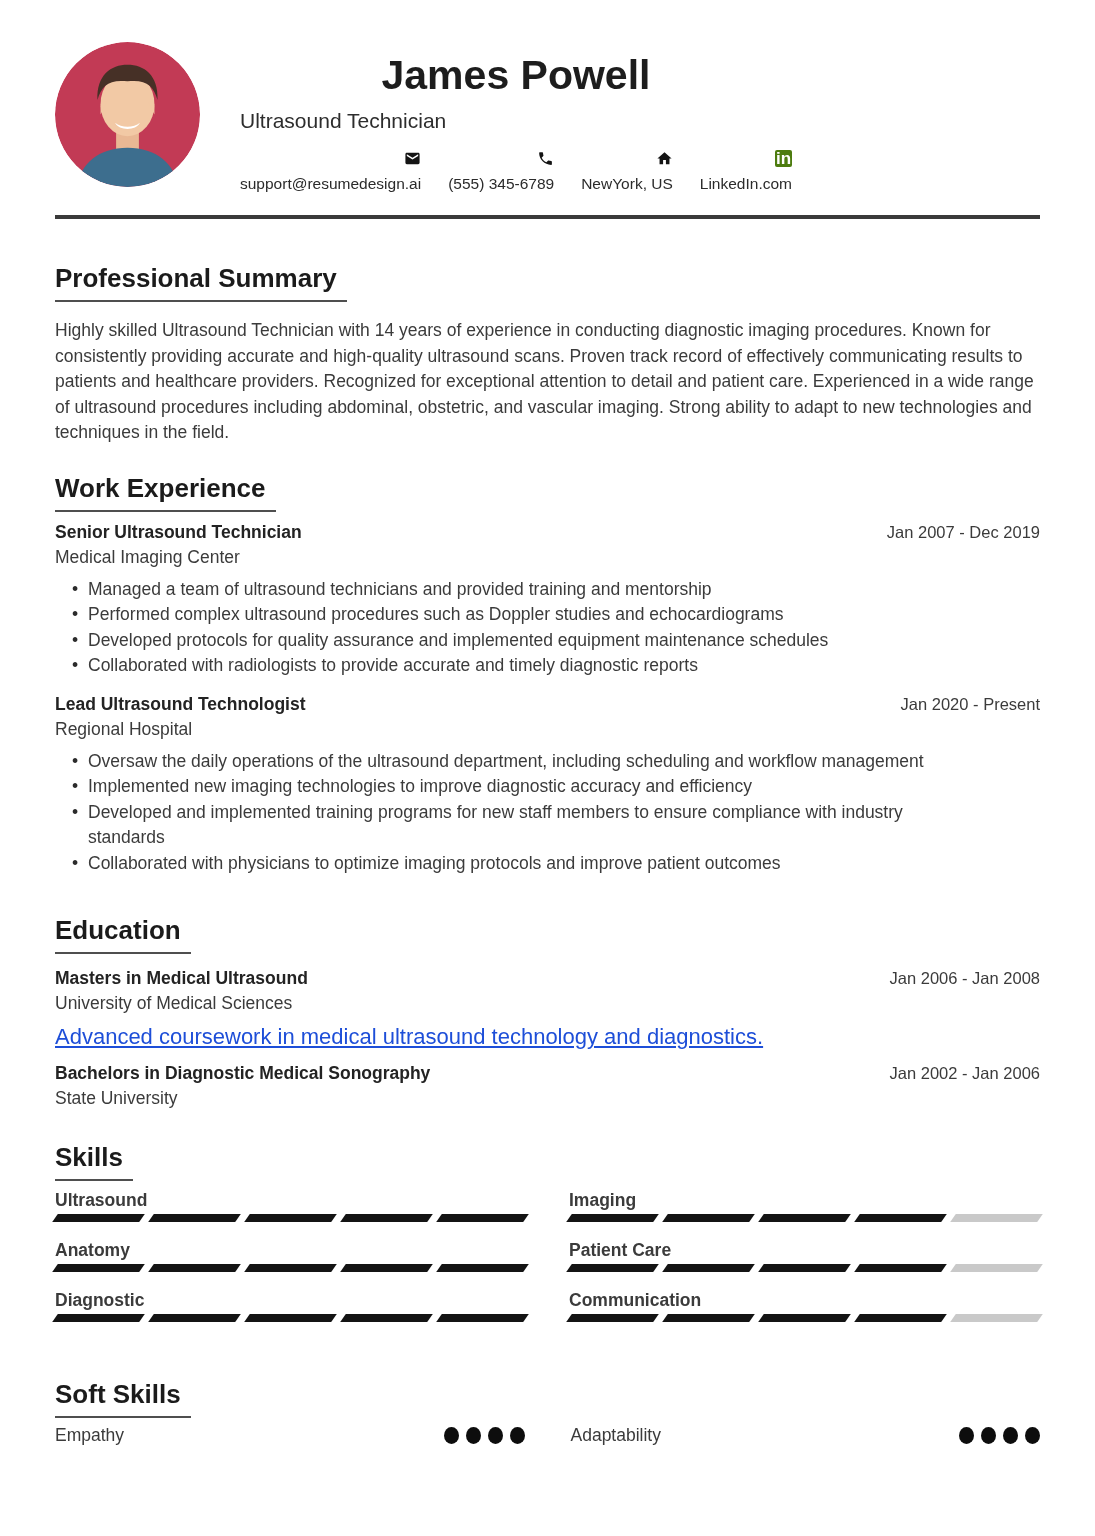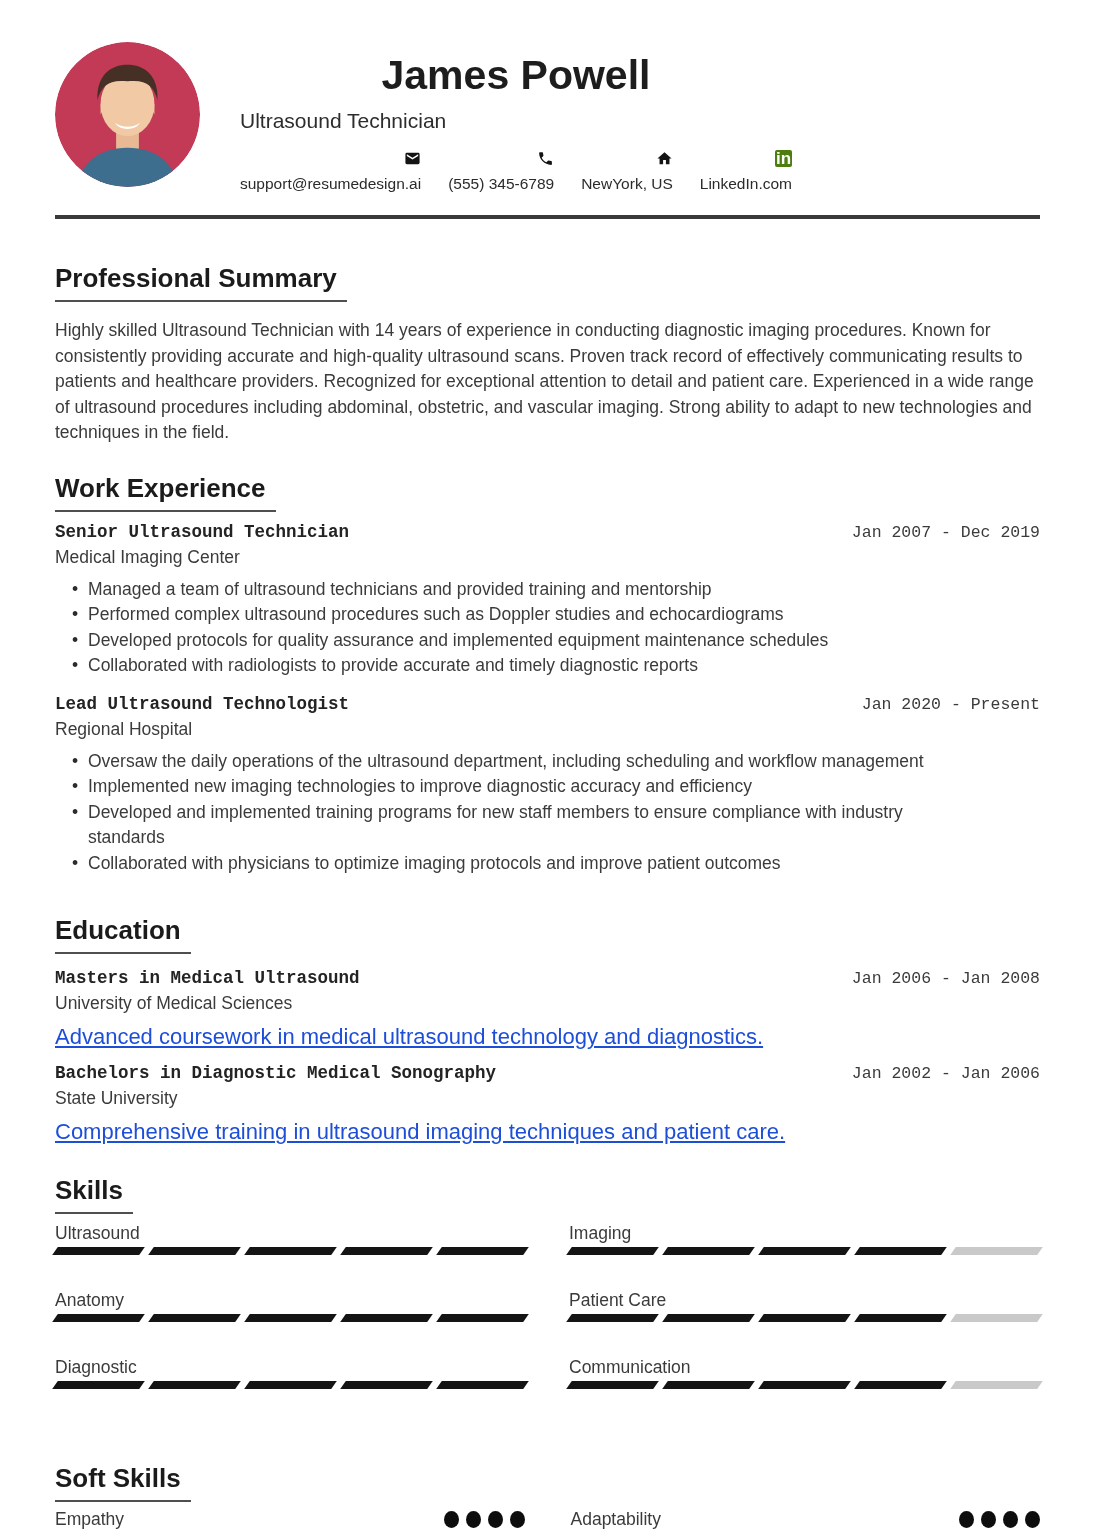--- a/index.html
+++ b/index.html
@@ -37,33 +37,33 @@
   .sec-soft    { margin-top:42px; }
 
   .summary-text { margin:16px 0 0 0; font-size:17.5px; line-height:25.5px; color:#3b3b3b; max-width:985px; }
 
   .items-wrap { margin-top:8px; }
   .sec-edu .items-wrap { margin-top:9px; }
 
   .entry { margin-top:13px; }
   .entry:first-child { margin-top:0; }
   .sec-edu .entry { margin-top:12px; }
-  .entry-head { display:flex; justify-content:space-between; align-items:flex-end;font-family:Liberation Mono, monospace; }
+  .entry-head { display:flex; justify-content:space-between; align-items:flex-end; }
   .entry-title { font-size:17.5px; font-weight:bold; color:#232323; line-height:25px; }
   .entry-dates { font-size:16.5px; color:#3b3b3b; line-height:25px; }
   .entry-sub { font-size:17.5px; color:#3b3b3b; line-height:25px; }
   .entry-desc { margin:8px 0 0 0; font-size:22px; line-height:25px; color:#1d4ed8;text-decoration:underline; }
 
   ul.bullets { list-style:none; margin:7px 0 0 0; padding:0 0 0 17px; max-width:910px; }
   ul.bullets li { position:relative; padding-left:16px; font-size:17.5px; line-height:25.5px; color:#3b3b3b; }
   ul.bullets li::before { content:"\2022"; position:absolute; left:0; top:0; color:#2b2b2b; }
 
   
   .skills-grid { display:grid; grid-template-columns:1fr 1fr; column-gap:43px; margin-top:7px; }
-  .skill { margin-bottom:33px; }
+  .skill { margin-bottom:16px;font-weight:bold; }
   .skill-label { font-size:17.5px; line-height:24px; color:#3b3b3b; margin-bottom:2px; }
   .skill-bar { display:flex; gap:9px; height:8px; }
   .skill-seg { flex:1; background:#c9c9c9; transform:skewX(-35deg); }
   .skill-seg.filled { background:#141414; }
 
   
   .soft-grid { display:grid; grid-template-columns:1fr 1fr; column-gap:46px; margin-top:5px; }
   .soft-item { display:flex; justify-content:space-between; align-items:center; height:25px; }
   .soft-label { font-size:17.5px; color:#3b3b3b; }
   .soft-dots { display:flex; gap:7px; }
@@ -181,21 +181,20 @@
     <div class="entry-sub">University of Medical Sciences</div>
   <p class="entry-desc">Advanced coursework in medical ultrasound technology and diagnostics.</p>
         </div>
 
   <div class="entry">
     <div class="entry-head">
       <span class="entry-title">Bachelors in Diagnostic Medical Sonography</span>
       <span class="entry-dates">Jan 2002 - Jan 2006</span>
     </div>
     <div class="entry-sub">State University</div>
-  <p class="entry-desc">Comprehensive training in ultrasound imaging techniques and patient care.</p>
         </div>
 </div>
   </section>
 
   <section class="sec sec-skills">
     <h2 class="section-heading">Skills</h2>
     <div class="skills-grid">
   <div class="skill">
     <div class="skill-label">Ultrasound</div>
     <div class="skill-bar">

